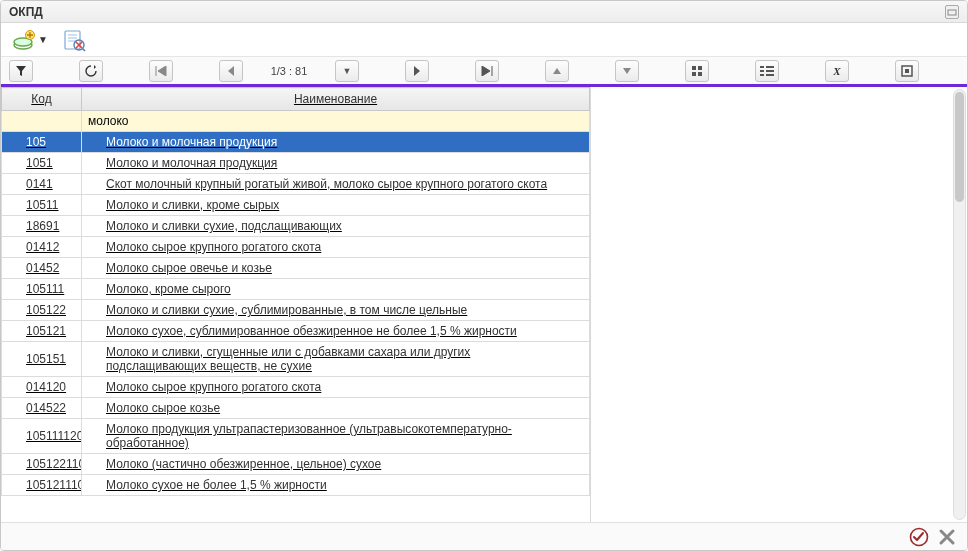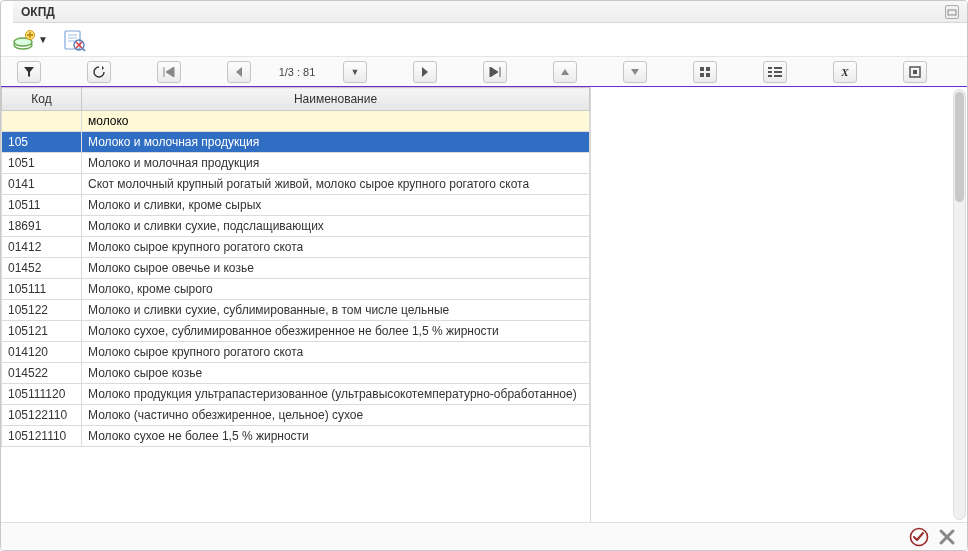--- a/index.html
+++ b/index.html
@@ -17,21 +17,20 @@
   .titlebar {
     background: linear-gradient(#f7f7f7,#ededed);
     border-bottom: 1px solid #d8d8d8;
     padding: 3px 8px;
     font-weight: bold;
     color: #333;
     display: flex;
     justify-content: space-between;
     align-items: center;
     height: 22px;
-    margin-left: 12px;
   }
   .titlebar .winbtn {
     width: 14px; height: 14px;
     border: 1px solid #aaa;
     border-radius: 2px;
     background: #f0f0f0;
     display:flex; align-items:center; justify-content:center;
     font-size: 9px; color:#666;
   }
   .toolbar1 {
@@ -42,25 +41,25 @@
     border-bottom: 1px solid #e5e5e5;
     height: 34px;
   }
   .bigbtn {
     display: flex; align-items: center; gap: 2px;
     padding: 2px;
     border: 1px solid transparent;
     border-radius: 3px;
   }
   .toolbar2 {
-    padding: 4px 16px;
+    padding: 4px 8px;
     display: flex;
     gap: 20px;
     align-items: center;
-    border-bottom: 1px solid #6d28d9;
+    border-bottom: 3px solid #6d28d9;
     background: #fafafa;
     height: 30px;
   }
   .tbtn {
     width: 24px; height: 22px;
     border: 1px solid #c5c5c5;
     border-radius: 3px;
     background: linear-gradient(#fdfdfd,#ebebeb);
     display:flex; align-items:center; justify-content:center;
     color:#555;
@@ -99,33 +98,34 @@
     position: absolute;
     top: 2px; left: 1px; right: 1px;
     height: 110px;
     background: #c8c8c8;
     border-radius: 6px;
   }
   table.grid {
     width: 100%;
     border-collapse: collapse;
     table-layout: fixed;
+    text-decoration: underline;
   }
   .grid th {
     background: linear-gradient(#f5f5f5,#e6e6e6);
     border: 1px solid #c8c8c8;
     font-weight: normal;
     color: #333;
     padding: 4px 6px;
     text-align: center;
     height: 22px;
   }
   .grid td {
     border: 1px solid #dcdcdc;
-    padding: 3px 6px;
+    padding: 3px 24px;
     color: #333;
     vertical-align: middle;
     height: 20px;
     overflow: hidden;
   }
   .filter-row td {
     background: #fff9d8;
     padding: 0;
   }
   .filter-row input {
@@ -333,20 +333,24 @@
           </tr>
           <tr>
             <td>105122</td>
             <td>Молоко и сливки сухие, сублимированные, в том числе цельные</td>
           </tr>
           <tr>
             <td>105121</td>
             <td>Молоко сухое, сублимированное обезжиренное не более 1,5 % жирности</td>
           </tr>
           <tr>
+            <td>105151</td>
+            <td>Молоко и сливки, сгущенные или с добавками сахара или других подслащивающих веществ, не сухие</td>
+          </tr>
+          <tr>
             <td>014120</td>
             <td>Молоко сырое крупного рогатого скота</td>
           </tr>
           <tr>
             <td>014522</td>
             <td>Молоко сырое козье</td>
           </tr>
           <tr>
             <td>105111120</td>
             <td>Молоко продукция ультрапастеризованное (ультравысокотемпературно-обработанное)</td>

